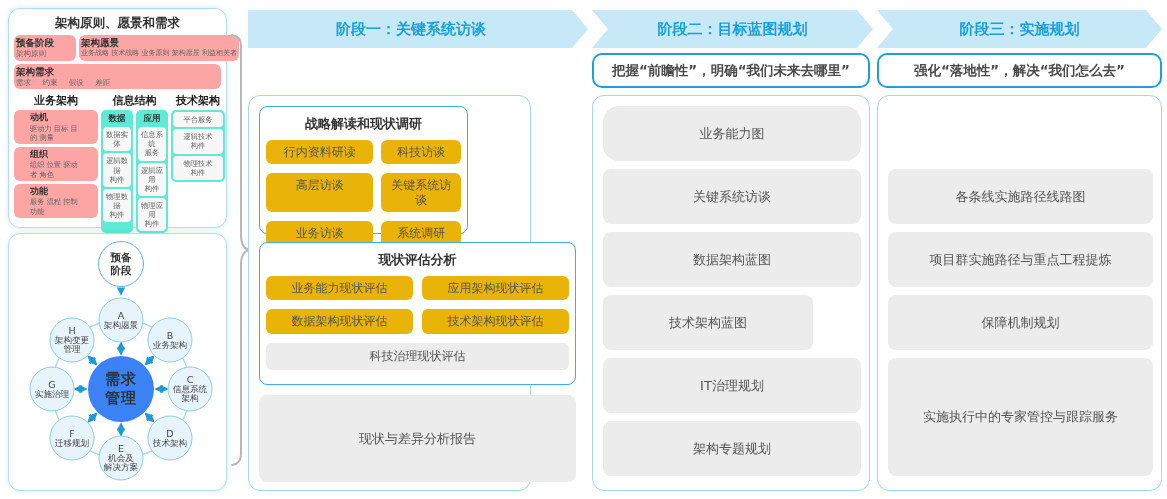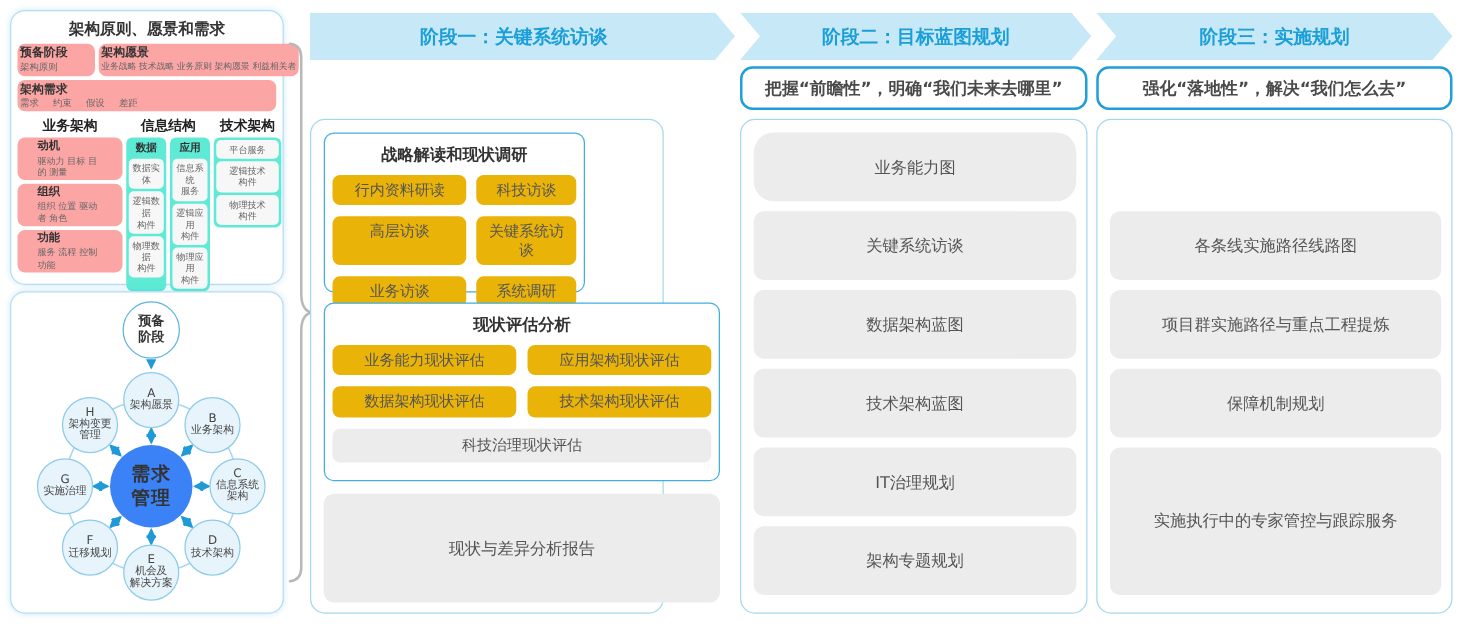--- a/index.html
+++ b/index.html
@@ -294,21 +294,21 @@
       <div class="chipwide">科技治理现状评估</div>
     </div>
 
     <div class="graybig" style="left:10px;top:299px;width:317px;height:87px;">现状与差异分析报告</div>
   </div>
 
   <div class="pcontainer" style="left:592px;width:278px;">
     <div class="graybig" style="left:10px;top:10px;width:258px;height:55px;border-radius:16px;">业务能力图</div>
     <div class="graybig" style="left:10px;top:73px;width:258px;height:55px;">关键系统访谈</div>
     <div class="graybig" style="left:10px;top:136px;width:258px;height:55px;">数据架构蓝图</div>
-    <div class="graybig" style="left:10px;top:199px;width:258px;height:55px;">技术架构蓝图</div>
+    <div class="graybig" style="left:10px;top:199px;width:210px;height:55px;">技术架构蓝图</div>
     <div class="graybig" style="left:10px;top:262px;width:258px;height:55px;">IT治理规划</div>
     <div class="graybig" style="left:10px;top:325px;width:258px;height:55px;">架构专题规划</div>
   </div>
 
   <div class="pcontainer" style="left:877px;width:285px;">
     <div class="graybig" style="left:10px;top:73px;width:265px;height:55px;">各条线实施路径线路图</div>
     <div class="graybig" style="left:10px;top:136px;width:265px;height:55px;">项目群实施路径与重点工程提炼</div>
     <div class="graybig" style="left:10px;top:199px;width:265px;height:55px;">保障机制规划</div>
     <div class="graybig" style="left:10px;top:262px;width:265px;height:118px;">实施执行中的专家管控与跟踪服务</div>
   </div>

